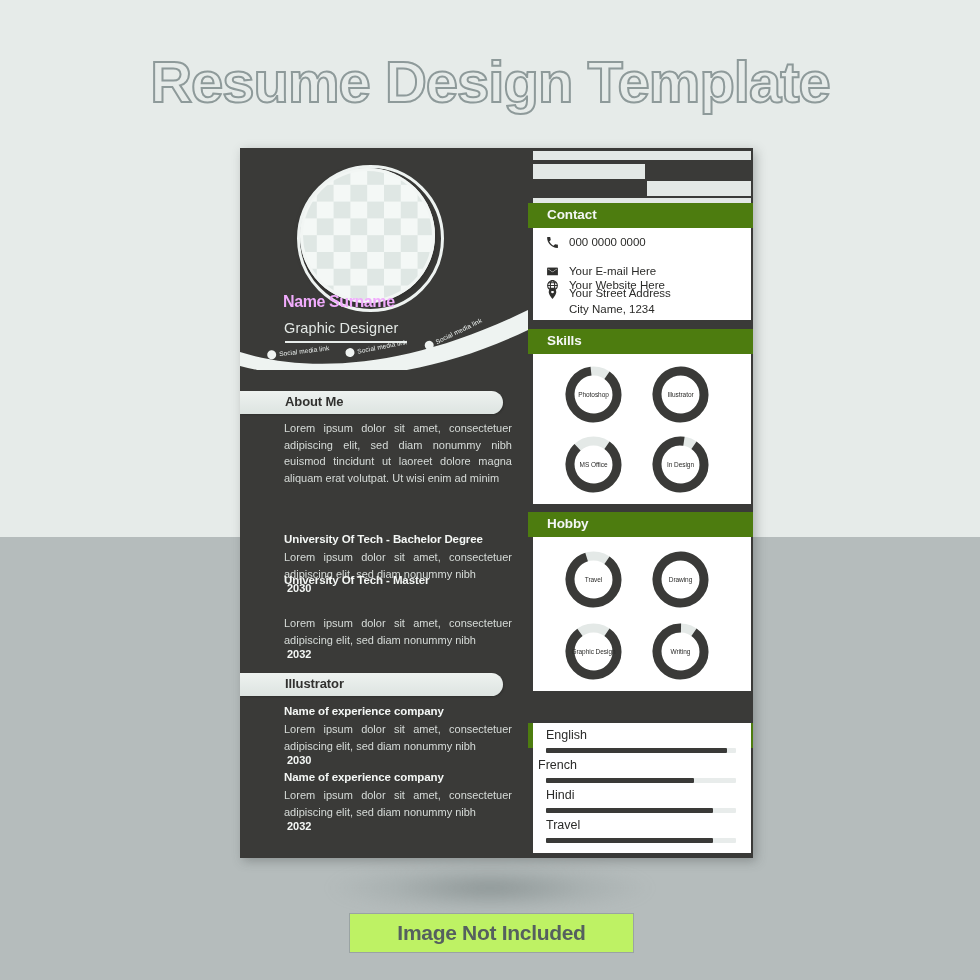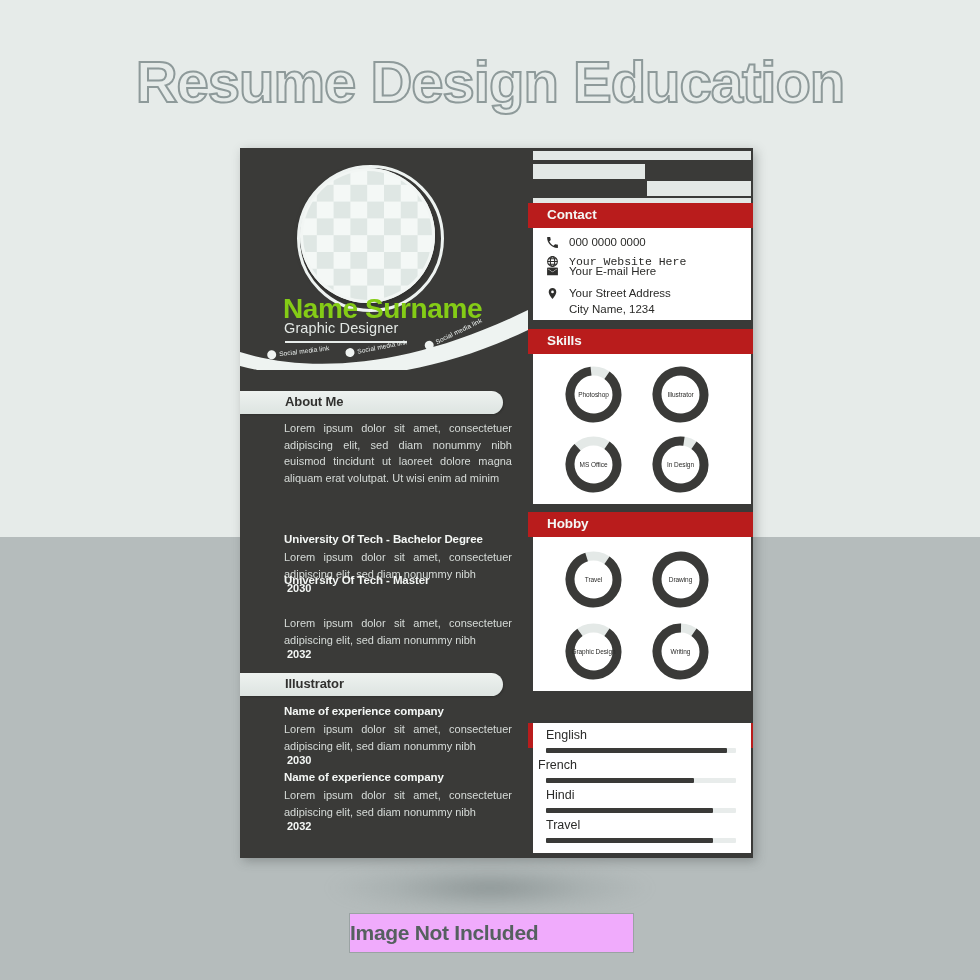--- a/index.html
+++ b/index.html
@@ -63,21 +63,21 @@
       repeating-conic-gradient(#f4f8f6 0% 25%, #dfe7e4 0% 50%) 0 0/33.6px 33.6px;
     box-shadow:inset 0 0 0 3px #f2f6f4, 0 2px 6px rgba(0,0,0,.25);
   }
   .photo-ring{
     position:absolute;left:57px;top:17px;width:141px;height:141px;border-radius:50%;
     border:3px solid #eef3f1;
   }
 
   .name{
     position:absolute;left:43px;top:145px;width:240px;
-    color:#84cc16;font-size:28px;font-weight:bold;letter-spacing:-.4px;
+    color:#f0abfc;font-size:16px;font-weight:bold;letter-spacing:-.4px;
   }
   .role{
     position:absolute;left:44px;top:172px;width:240px;
     color:#e2e7e4;font-size:14.5px;letter-spacing:.1px;
   }
   .role-rule{position:absolute;left:45px;top:193px;width:122px;height:2px;background:#e7ecea;}
 
   
   .wave{position:absolute;left:0;top:160px;width:288px;height:62px;}
 
@@ -102,21 +102,21 @@
 
   .body-txt{
     position:absolute;color:#d6dbd8;font-size:11px;line-height:16.5px;
     text-align:justify;
   }
   .sub-ttl{position:absolute;color:#f4f7f5;font-size:11.5px;font-weight:bold;letter-spacing:-.1px;}
   .year{position:absolute;color:#f4f7f5;font-size:11px;font-weight:bold;}
 
   
   .r-head{
-    position:absolute;left:288px;height:25px;width:225px;background:#b91c1c;
+    position:absolute;left:288px;height:25px;width:225px;background:#4d7c0f;
   }
   .r-head span{position:absolute;left:19px;top:4px;color:#f4f7f5;font-size:13.5px;font-weight:bold;letter-spacing:-.1px;}
   .r-panel{position:absolute;left:293px;width:218px;background:#ffffff;}
 
   .contact-row{position:absolute;display:flex;align-items:flex-start;gap:9px;}
   .contact-row .ico{width:15px;height:15px;flex:0 0 auto;display:flex;align-items:center;justify-content:center;color:#2f2f2d;}
   .contact-row .txt{color:#2b2b29;font-size:11.5px;line-height:15.5px;}
 
   
   .donut-wrap{position:absolute;width:63px;height:63px;}
@@ -129,34 +129,34 @@
   }
 
   
   .lang-name{position:absolute;color:#2b2b29;font-size:12.5px;}
   .lang-track{position:absolute;height:5px;background:#e8eceb;border-radius:1px;}
   .lang-fill{height:5px;background:#3a3a38;border-radius:1px;}
 
   
   .badge{
     position:absolute;left:349px;top:913px;width:283px;height:38px;
-    background:#f0abfc;border:1.5px solid #9aa3a3;
-    display:flex;align-items:center;
+    background:#bef264;border:1.5px solid #9aa3a3;
+    display:flex;align-items:center;justify-content:center;
   }
   .badge span{color:#55605f;font-size:21px;font-weight:bold;letter-spacing:-.3px;}
 </style>
 </head>
 <body>
 
 <div id="stage">
 
   <div class="bg-top"></div>
   <div class="bg-bottom"></div>
 
-  <div class="headline">Resume Design Education</div>
+  <div class="headline">Resume Design Template</div>
 
   <div class="card-shadow"></div>
 
   <div class="page">
 
     <div class="left-col"></div>
     <div class="right-col"></div>
 
     <div class="deco d1"></div>
     <div class="deco d2"></div>
@@ -231,21 +231,21 @@
       <span class="ico">
         <svg width="13" height="13" viewBox="0 0 24 24" fill="currentColor">
             <path d="M2 5h20v14H2z" fill="none"></path>
             <path d="M2 5h20v14H2V5zm10 7.5L3.5 6.6v.9L12 13.6l8.5-6.1v-.9L12 12.5z"></path>
             <path d="M3 5h18l-9 6.4L3 5z"></path>
           </svg>
       </span>
       <span class="txt">Your E-mail Here</span>
     </div>
 
-    <div class="contact-row" style="left:305px;top:106px;width:200px;font-family:Liberation Mono, monospace;">
+    <div class="contact-row" style="left:305px;top:130px;width:200px;">
       <span class="ico">
         <svg width="13" height="13" viewBox="0 0 24 24" fill="none" stroke="currentColor" stroke-width="2">
             <circle cx="12" cy="12" r="9"></circle>
             <ellipse cx="12" cy="12" rx="4" ry="9"></ellipse>
             <path d="M3 12h18M4.5 7h15M4.5 17h15"></path>
           </svg>
       </span>
       <span class="txt">Your Website Here</span>
     </div>
 

